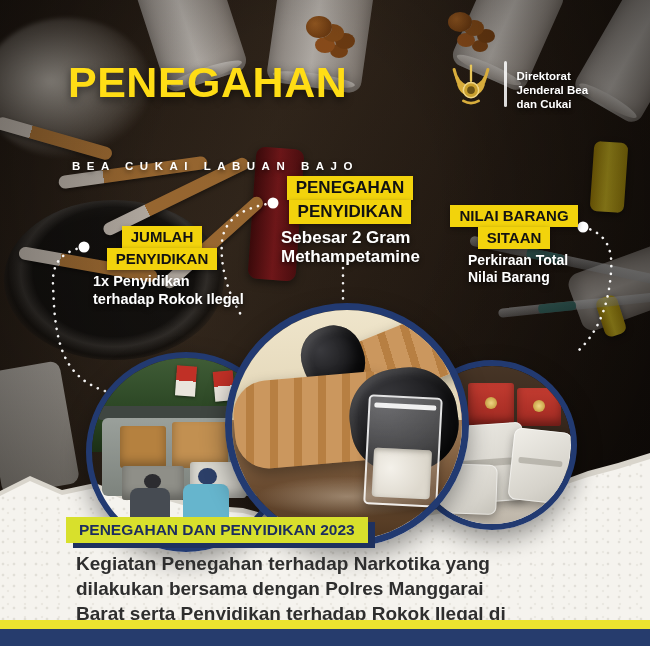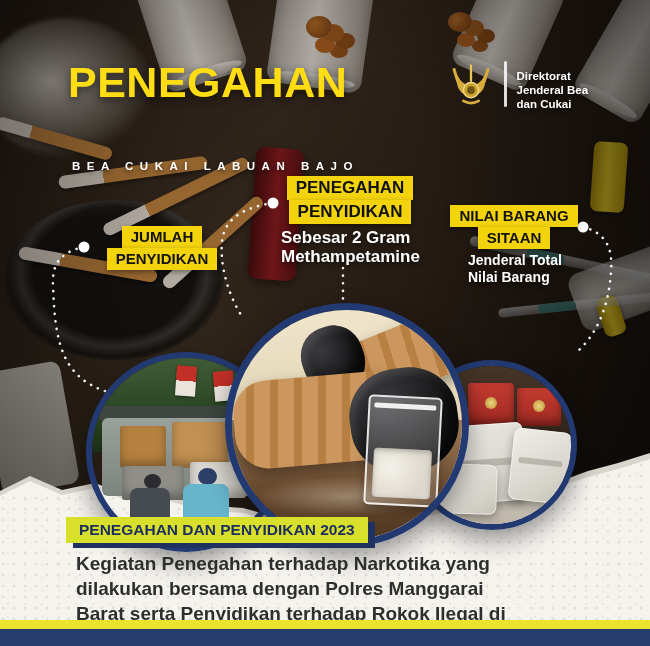--- a/index.html
+++ b/index.html
@@ -233,36 +233,40 @@
       <div>Direktorat</div>
       <div>Jenderal Bea</div>
       <div>dan Cukai</div>
     </div>
   </div>
 
   <div id="callout1" class="callout">
     <div><span class="badge-line">JUMLAH</span></div>
     <div><span class="badge-line">PENYIDIKAN</span></div>
   </div>
+  <div id="sub1" class="callout-sub">
+    <div>1x Penyidikan</div>
+    <div>terhadap Rokok Ilegal</div>
+  </div>
 
   <div id="callout2" class="callout">
     <div><span class="badge-line">PENEGAHAN</span></div>
     <div><span class="badge-line">PENYIDIKAN</span></div>
   </div>
   <div id="sub2" class="callout-sub">
     <div>Sebesar 2 Gram</div>
     <div>Methampetamine</div>
   </div>
 
   <div id="callout3" class="callout">
     <div><span class="badge-line">NILAI BARANG</span></div>
     <div><span class="badge-line">SITAAN</span></div>
   </div>
   <div id="sub3" class="callout-sub">
-    <div>Jenderal Total</div>
+    <div>Perkiraan Total</div>
     <div>Nilai Barang</div>
   </div>
 
   <div id="banner">PENEGAHAN DAN PENYIDIKAN 2023</div>
   <div id="desc">Kegiatan Penegahan terhadap Narkotika yang dilakukan bersama dengan Polres Manggarai Barat serta Penyidikan terhadap Rokok Ilegal di Wilayah Pengawasan Kantor Bea Cukai Labuan Bajo</div>
   <div id="strip-yellow"></div>
   <div id="strip-navy"></div>
 
 </div>
 

